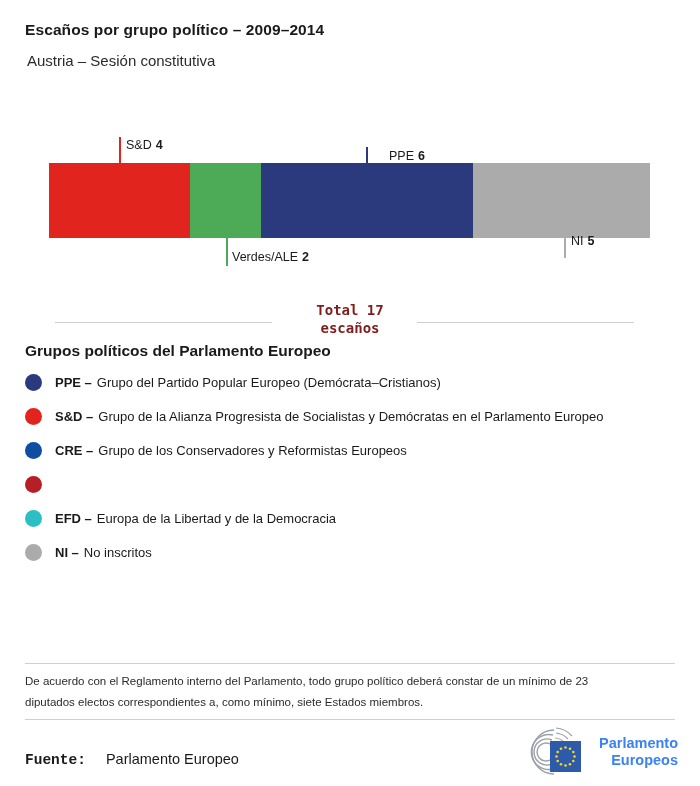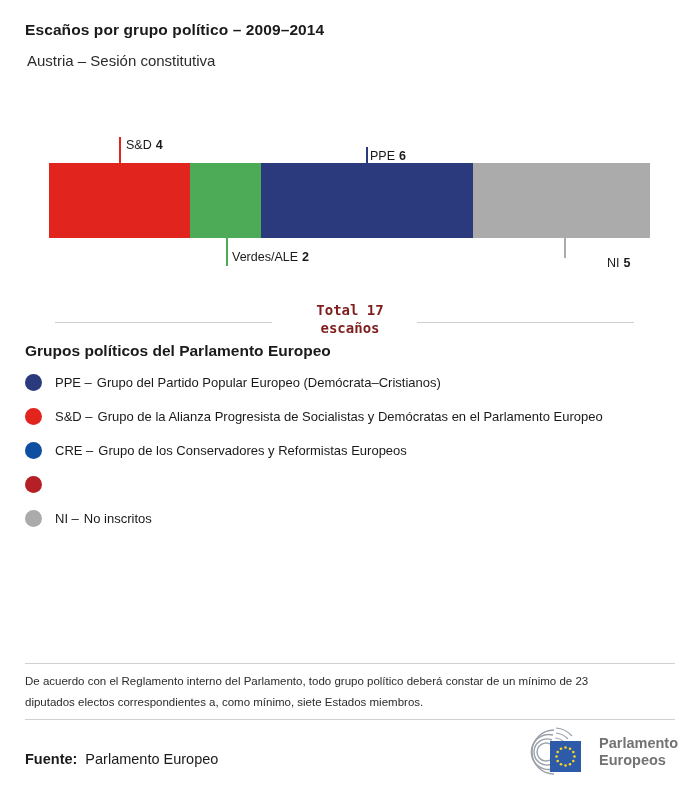--- a/index.html
+++ b/index.html
@@ -18,53 +18,53 @@
   .bar { left: 49px; top: 163px; width: 601px; height: 75px; display: flex; }
   .bar .seg { height: 100%; }
 
   
   .tick { width: 2px; }
   .callout-label { font-size: 12.5px; white-space: nowrap; }
   .callout-label .num { font-weight: bold; margin-left: 4px; }
   .tick-sd     { left: 119px; top: 137px; height: 26px; }
   .lbl-sd      { left: 126px; top: 138px; }
   .tick-ppe    { left: 366px; top: 147px; height: 16px; }
-  .lbl-ppe     { left: 370px; top: 149px; }
+  .lbl-ppe     { left: 389px; top: 149px; }
   .tick-verdes { left: 226px; top: 238px; height: 28px; }
   .lbl-verdes  { left: 232px; top: 250px; }
   .tick-ni     { left: 564px; top: 238px; height: 20px; }
-  .lbl-ni      { left: 571px; top: 256px; margin-left: 36px; }
+  .lbl-ni      { left: 571px; top: 234px; }
 
   
   .divline { top: 322px; height: 1px; background: #cfcfcf; }
   .divline.l { left: 55px; width: 217px; }
   .divline.r { left: 417px; width: 217px; }
   .total-box {
     left: 270px; top: 301px; width: 160px; text-align: center;
     font-family: "DejaVu Sans Mono", monospace; font-weight: bold;
     font-size: 14px; line-height: 18px; color: #7f1d1d;
   }
 
   
   .legend-heading { left: 25px; top: 342px; font-size: 15.5px; font-weight: bold; }
   .legend { left: 25px; top: 365px; width: 660px; }
   .legend-row { display: flex; align-items: center; height: 34px; }
   .dot { width: 17px; height: 17px; border-radius: 50%; flex: 0 0 17px; margin-right: 13px; }
   .legend-text { font-size: 13px; white-space: nowrap; }
-  .legend-text .key { font-weight: normal; margin-right: 5px; }
+  .legend-text .key { font-weight: bold; margin-right: 5px; }
 
   
   .rule { left: 25px; width: 650px; height: 1px; background: #d0d0d0; }
   .rule.top { top: 663px; }
   .rule.bottom { top: 719px; }
   .footnote { left: 25px; top: 671px; width: 600px; font-size: 11.5px; line-height: 21px; color: #2b2b2b; }
   .source { left: 25px; top: 751px; font-size: 14.5px; }
-  .source .key { font-weight: bold; margin-right: 8px; }
+  .source .key { font-weight: bold; margin-right: 20px; font-family: Liberation Mono, monospace; }
   .logo { right: 22px; top: 726px; display: flex; align-items: center; }
-  .logo-text { margin-left: 7px; font-size: 14.5px; font-weight: bold; color: #737373; line-height: 17px; }
+  .logo-text { margin-left: 7px; font-size: 14.5px; font-weight: bold; color: #3b82f6; line-height: 17px; text-align: right; }
 </style>
 </head>
 <body>
 
 <div class="abs title">Escaños por grupo político – 2009–2014</div>
 <div class="abs subtitle">Austria – Sesión constitutiva</div>
 
 <div class="abs bar">
   <div class="seg" style="flex-grow: 4; background: rgb(226, 36, 31);"></div>
   <div class="seg" style="flex-grow: 2; background: rgb(77, 171, 88);"></div>
@@ -102,20 +102,24 @@
     <span class="legend-text"><span class="key">S&amp;D –</span><span>Grupo de la Alianza Progresista de Socialistas y Demócratas en el Parlamento Europeo</span></span>
   </div>
   <div class="legend-row">
     <span class="dot" style="background: rgb(14, 78, 160);"></span>
     <span class="legend-text"><span class="key">CRE –</span><span>Grupo de los Conservadores y Reformistas Europeos</span></span>
   </div>
   <div class="legend-row">
     <span class="dot" style="background: rgb(180, 32, 37);"></span>
   </div>
   <div class="legend-row">
+    <span class="dot" style="background: rgb(43, 191, 196);"></span>
+    <span class="legend-text"><span class="key">EFD –</span><span>Europa de la Libertad y de la Democracia</span></span>
+  </div>
+  <div class="legend-row">
     <span class="dot" style="background: rgb(171, 171, 171);"></span>
     <span class="legend-text"><span class="key">NI –</span><span>No inscritos</span></span>
   </div>
 </div>
 
 <div class="abs rule top"></div>
 <div class="abs footnote">De acuerdo con el Reglamento interno del Parlamento, todo grupo político deberá constar de un mínimo de 23 diputados electos correspondientes a, como mínimo, siete Estados miembros.</div>
 <div class="abs rule bottom"></div>
 
 <div class="abs source"><span class="key">Fuente:</span><span>Parlamento Europeo</span></div>

